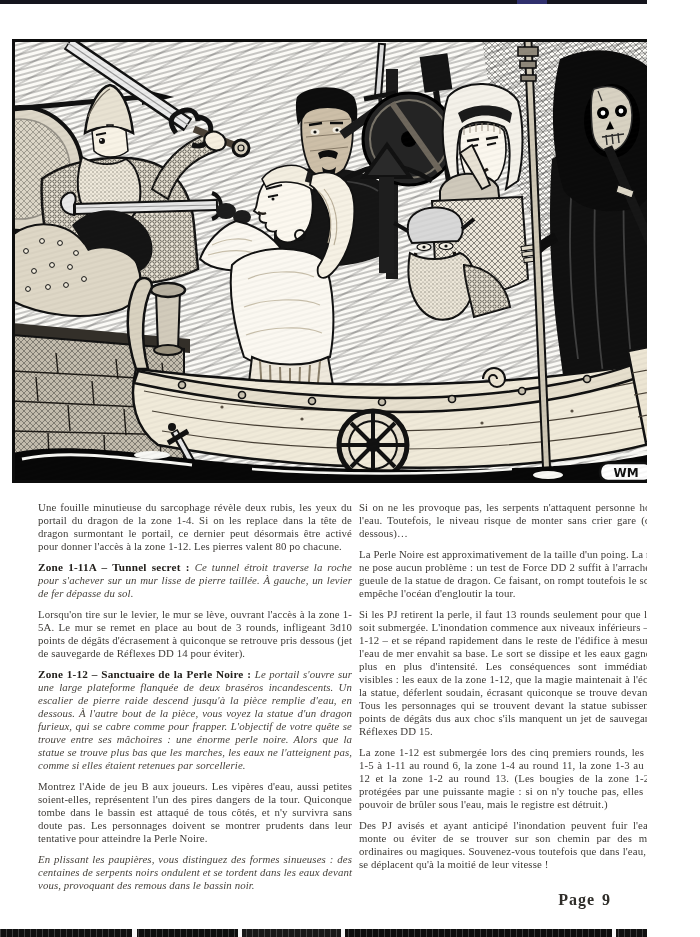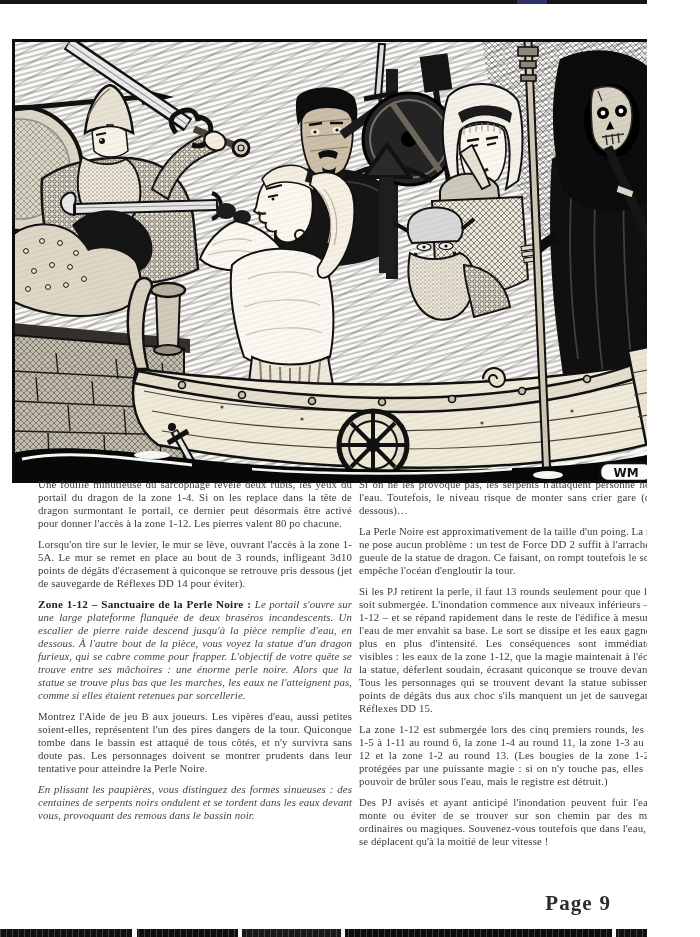--- a/index.html
+++ b/index.html
@@ -7,31 +7,31 @@
     position:relative;width:647px;height:937px;background:#ffffff;overflow:hidden;
     font-family:"Liberation Serif","DejaVu Serif",serif;color:#3d3a36;
   }
   .top-edge{position:absolute;top:0;left:0;width:700px;height:4px;background:#15151d;}
   .top-edge .accent{position:absolute;left:517px;top:0;width:30px;height:4px;background:#30306d;}
   .illustration{
     position:absolute;left:12px;top:39px;width:668px;height:444px;margin:0;padding:0;
   }
   .illustration svg{display:block;width:668px;height:444px;}
   .col{
-    position:absolute;top:478px;width:314px;font-size:10.8px;line-height:13px;
+    position:absolute;top:501px;width:314px;font-size:10.8px;line-height:13px;
     text-align:justify;letter-spacing:0.1px;
   }
   .col-left{left:38px;}
   .col-right{left:359px;}
   .para{margin:0 0 8px 0;}
   .para.italic{font-style:italic;color:#46423c;}
   .para.zone .read-aloud{font-style:italic;color:#46423c;}
   .zone-lead{font-weight:bold;font-style:normal;color:#24211d;font-size:11.2px;letter-spacing:0.2px;}
   .page-number{
-    position:absolute;top:891px;right:36px;font-weight:bold;font-size:21px;
+    position:absolute;top:891px;right:36px;font-weight:bold;font-size:16px;
     color:#2f2d29;letter-spacing:1px;
   }
   .page-number .num{margin-left:7px;}
   .bottom-edge{
     position:absolute;bottom:0;left:0;width:700px;height:8px;
     background:
       repeating-linear-gradient(90deg, rgba(255,255,255,0.20) 0 1px, transparent 1px 6px),
       linear-gradient(90deg,#101010 0 132px,#f5f5f5 132px 137px,#0e0e0e 137px 238px,#f5f5f5 238px 242px,
         #191919 242px 341px,#f5f5f5 341px 345px,#0d0d0d 345px 612px,#f5f5f5 612px 616px,#101010 616px 700px);
   }
@@ -317,20 +317,21 @@
         <text x="614" y="438" text-anchor="middle" font-family="DejaVu Sans, sans-serif" font-size="12" font-weight="bold" fill="#111">WM</text>
       </g>
 
       <rect width="668" height="444" fill="url(#rain)" opacity="0.08"></rect>
       <rect x="1.5" y="1.5" width="665" height="441" fill="none" stroke="#0d0d0d" stroke-width="3"></rect>
     </svg>
   </figure>
 
   <div class="col col-left" id="col-left">
       <p class="para normal"><span class="body-text">Une fouille minutieuse du sarcophage révèle deux rubis, les yeux du portail du dragon de la zone 1-4. Si on les replace dans la tête de dragon surmontant le portail, ce dernier peut désormais être activé pour donner l'accès à la zone 1-12. Les pierres valent 80 po chacune.</span></p>
+      <p class="para zone"><b class="zone-lead">Zone 1-11A – Tunnel secret : </b><span class="read-aloud">Ce tunnel étroit traverse la roche pour s'achever sur un mur lisse de pierre taillée. À gauche, un levier de fer dépasse du sol.</span></p>
       <p class="para normal"><span class="body-text">Lorsqu'on tire sur le levier, le mur se lève, ouvrant l'accès à la zone 1-5A. Le mur se remet en place au bout de 3 rounds, infligeant 3d10 points de dégâts d'écrasement à quiconque se retrouve pris dessous (jet de sauvegarde de Réflexes DD 14 pour éviter).</span></p>
       <p class="para zone"><b class="zone-lead">Zone 1-12 – Sanctuaire de la Perle Noire : </b><span class="read-aloud">Le portail s'ouvre sur une large plateforme flanquée de deux braséros incandescents. Un escalier de pierre raide descend jusqu'à la pièce remplie d'eau, en dessous. À l'autre bout de la pièce, vous voyez la statue d'un dragon furieux, qui se cabre comme pour frapper. L'objectif de votre quête se trouve entre ses mâchoires : une énorme perle noire. Alors que la statue se trouve plus bas que les marches, les eaux ne l'atteignent pas, comme si elles étaient retenues par sorcellerie.</span></p>
       <p class="para normal"><span class="body-text">Montrez l'Aide de jeu B aux joueurs. Les vipères d'eau, aussi petites soient-elles, représentent l'un des pires dangers de la tour. Quiconque tombe dans le bassin est attaqué de tous côtés, et n'y survivra sans doute pas. Les personnages doivent se montrer prudents dans leur tentative pour atteindre la Perle Noire.</span></p>
       <p class="para italic"><span class="body-text">En plissant les paupières, vous distinguez des formes sinueuses : des centaines de serpents noirs ondulent et se tordent dans les eaux devant vous, provoquant des remous dans le bassin noir.</span></p>
     </div>
   <div class="col col-right" id="col-right">
       <p class="para normal"><span class="body-text">Si on ne les provoque pas, les serpents n'attaquent personne hors de l'eau. Toutefois, le niveau risque de monter sans crier gare (cf. ci-dessous)…</span></p>
       <p class="para normal"><span class="body-text">La Perle Noire est approximativement de la taille d'un poing. La retirer ne pose aucun problème : un test de Force DD 2 suffit à l'arracher à la gueule de la statue de dragon. Ce faisant, on rompt toutefois le sort qui empêche l'océan d'engloutir la tour.</span></p>
       <p class="para normal"><span class="body-text">Si les PJ retirent la perle, il faut 13 rounds seulement pour que la tour soit submergée. L'inondation commence aux niveaux inférieurs – zone 1-12 – et se répand rapidement dans le reste de l'édifice à mesure que l'eau de mer envahit sa base. Le sort se dissipe et les eaux gagnent de plus en plus d'intensité. Les conséquences sont immédiatement visibles : les eaux de la zone 1-12, que la magie maintenait à l'écart de la statue, déferlent soudain, écrasant quiconque se trouve devant elle. Tous les personnages qui se trouvent devant la statue subissent 1d6 points de dégâts dus aux choc s'ils manquent un jet de sauvegarde de Réflexes DD 15.</span></p>
       <p class="para normal"><span class="body-text">La zone 1-12 est submergée lors des cinq premiers rounds, les zones 1-5 à 1-11 au round 6, la zone 1-4 au round 11, la zone 1-3 au round 12 et la zone 1-2 au round 13. (Les bougies de la zone 1-2 sont protégées par une puissante magie : si on n'y touche pas, elles ont le pouvoir de brûler sous l'eau, mais le registre est détruit.)</span></p>

